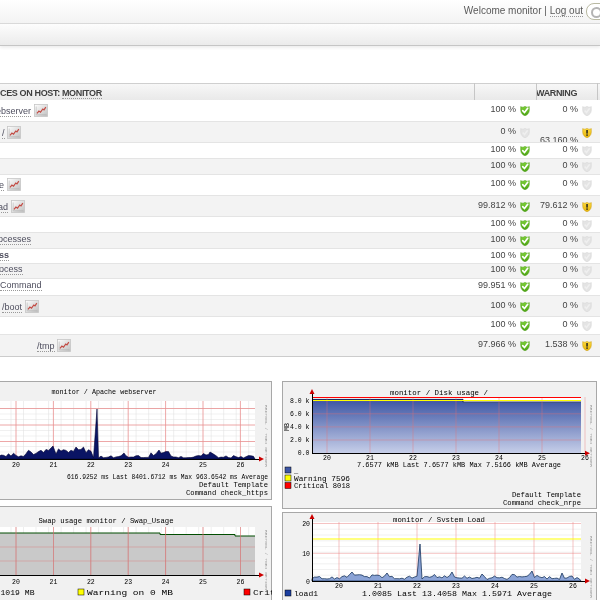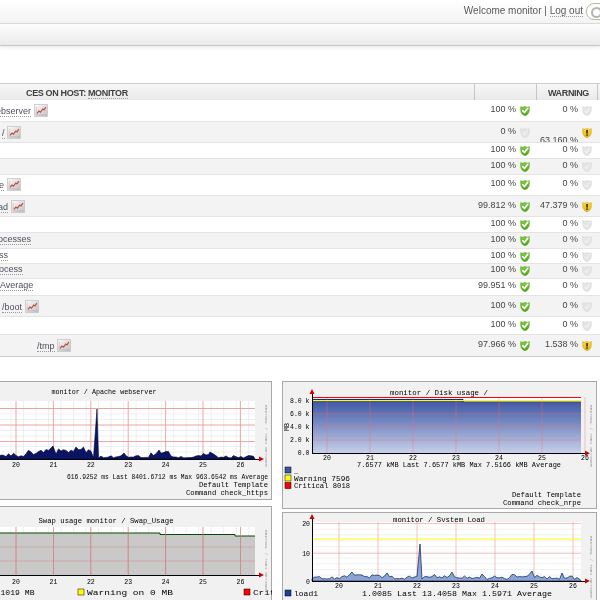--- a/index.html
+++ b/index.html
@@ -10,23 +10,23 @@
 .hdr{font-size:9px;font-weight:bold;color:#3f3f3f;white-space:nowrap;letter-spacing:-0.35px;}
 </style></head><body>
 
 <div class="abs" style="left:0;top:0;width:600px;height:23px;background:linear-gradient(#ffffff,#f3f3f3);"></div>
 <div class="abs" style="right:17px;top:5px;font-size:10px;color:#5a5a5a;text-align:center;">Welcome monitor | <span class="lnk">Log out</span></div>
 <div class="abs" style="left:586px;top:3px;width:22px;height:15px;border:1px solid #b9b9a2;border-radius:8px;background:#fff;">
     <div style="position:absolute;left:4px;top:3px;width:7px;height:7px;border:2px solid #b4b4b4;border-radius:50%;"></div>
   </div>
 <div class="abs" style="left:0;top:23px;width:600px;height:21px;background:linear-gradient(#fdfdfd,#ebebeb);border-top:1px solid #d9d9d9;border-bottom:1px solid #c5c5c5;box-shadow:0 2px 3px rgba(0,0,0,0.07);"></div>
 <div class="abs" style="left:0;top:83px;width:600px;height:16px;background:linear-gradient(#f7f7f7,#e9e9e9);border-top:1px solid #cfcfcf;border-bottom:1px solid #c9c9c9;"></div>
-<div class="abs hdr" style="left:0;top:88px;margin-left:26px;">CES ON HOST: <span class="lnk">MONITOR</span></div>
+<div class="abs hdr" style="left:0;top:88px;">CES ON HOST: <span class="lnk">MONITOR</span></div>
 <div class="abs hdr" style="left:474px;top:88px;width:54px;text-align:right;margin-top:16px;">OK</div>
-<div class="abs hdr" style="left:536px;top:88px;width:53px;text-align:right;">WARNING</div>
+<div class="abs hdr" style="left:536px;top:88px;width:53px;">WARNING</div>
 <div class="abs" style="left:474px;top:83px;width:1px;height:17px;background:#c6c6c6;"></div>
 <div class="abs" style="left:474px;top:100px;width:1px;height:256px;background:#dcdcdc;"></div>
 <div class="abs" style="left:536px;top:83px;width:1px;height:17px;background:#c6c6c6;"></div>
 <div class="abs" style="left:536px;top:100px;width:1px;height:256px;background:#dcdcdc;"></div>
 <div class="abs" style="left:597px;top:83px;width:1px;height:17px;background:#c6c6c6;"></div>
 <div class="abs" style="left:597px;top:100px;width:1px;height:256px;background:#dcdcdc;"></div>
 <svg width="0" height="0" style="position:absolute">
     <defs>
 <linearGradient id="gsh" x1="0" y1="0" x2="0" y2="1">
         <stop offset="0" stop-color="#7ed13a"></stop>
@@ -148,21 +148,21 @@
       <path d="M2.2 10.8 L12.3 10.8" stroke="#aaa" stroke-width="0.5" fill="none"></path>
       <path d="M3 9.3 L4.9 7 L6.5 8.2 L8.8 5 L10 5.9 L11.8 3.2" stroke="#c24a43" stroke-width="1.2" fill="none"></path>
     </svg></div>
 <div class="abs val" style="left:420px;top:200px;width:96px;text-align:right;">99.812 %</div>
 <div class="abs" style="left:519px;top:200px;line-height:0;">
     <svg width="12" height="12" viewBox="0 0 12 12" style="display:block">
       <path d="M6,2.3 C4.9,3.3 3.1,3.5 1.7,2.6 L1.7,6.3 C1.7,9 3.6,10.9 6,11.8 C8.4,10.9 10.3,9 10.3,6.3 L10.3,2.6 C8.9,3.5 7.1,3.3 6,2.3 Z" fill="url(#gsh)" stroke="#4a9a16" stroke-width="0.5"></path>
       <path d="M3.7 6.6 L5.5 8.5 L8.7 4.3" fill="none" stroke="#fff" stroke-width="1.7" stroke-linecap="round"></path>
     </svg>
   </div>
-<div class="abs val" style="left:482px;top:200px;width:96px;text-align:right;">47.379 %</div>
+<div class="abs val" style="left:482px;top:200px;width:96px;text-align:right;">79.612 %</div>
 <div class="abs" style="left:581px;top:200px;line-height:0;">
     <svg width="12" height="12" viewBox="0 0 12 12" style="display:block">
       <path d="M6,2.3 C4.9,3.3 3.1,3.5 1.7,2.6 L1.7,6.3 C1.7,9 3.6,10.9 6,11.8 C8.4,10.9 10.3,9 10.3,6.3 L10.3,2.6 C8.9,3.5 7.1,3.3 6,2.3 Z" fill="url(#ysh)" stroke="#c79810" stroke-width="0.5"></path>
       <rect x="5.3" y="4" width="1.5" height="3.6" fill="#222"></rect>
       <rect x="5.3" y="8.4" width="1.5" height="1.4" fill="#222"></rect>
     </svg>
   </div>
 <div class="abs" style="left:0;top:216px;width:600px;height:16px;background:#ffffff;border-top:1px solid #e4e4e4;box-sizing:border-box;"></div>
 <div class="abs val" style="left:420px;top:218px;width:96px;text-align:right;">100 %</div>
 <div class="abs" style="left:519px;top:218px;line-height:0;">
@@ -188,21 +188,21 @@
     </svg>
   </div>
 <div class="abs val" style="left:482px;top:234px;width:96px;text-align:right;">0 %</div>
 <div class="abs" style="left:581px;top:234px;line-height:0;">
     <svg width="12" height="12" viewBox="0 0 12 12" style="display:block">
       <path d="M6,2.3 C4.9,3.3 3.1,3.5 1.7,2.6 L1.7,6.3 C1.7,9 3.6,10.9 6,11.8 C8.4,10.9 10.3,9 10.3,6.3 L10.3,2.6 C8.9,3.5 7.1,3.3 6,2.3 Z" fill="#e4e4e4" stroke="#d2d2d2" stroke-width="0.5"></path>
       <path d="M3.7 6.6 L5.5 8.5 L8.7 4.3" fill="none" stroke="#efefef" stroke-width="1.5"></path>
     </svg>
   </div>
 <div class="abs" style="left:0;top:248px;width:600px;height:15px;background:#ffffff;border-top:1px solid #e4e4e4;box-sizing:border-box;"></div>
-<div class="abs rowtxt" style="left:-1px;top:250px;"><span class="lnk">ss</span></div>
+<div class="abs rowtxt" style="left:-1px;top:250px;font-weight:bold;"><span class="lnk">ss</span></div>
 <div class="abs val" style="left:420px;top:250px;width:96px;text-align:right;">100 %</div>
 <div class="abs" style="left:519px;top:250px;line-height:0;">
     <svg width="12" height="12" viewBox="0 0 12 12" style="display:block">
       <path d="M6,2.3 C4.9,3.3 3.1,3.5 1.7,2.6 L1.7,6.3 C1.7,9 3.6,10.9 6,11.8 C8.4,10.9 10.3,9 10.3,6.3 L10.3,2.6 C8.9,3.5 7.1,3.3 6,2.3 Z" fill="url(#gsh)" stroke="#4a9a16" stroke-width="0.5"></path>
       <path d="M3.7 6.6 L5.5 8.5 L8.7 4.3" fill="none" stroke="#fff" stroke-width="1.7" stroke-linecap="round"></path>
     </svg>
   </div>
 <div class="abs val" style="left:482px;top:250px;width:96px;text-align:right;">0 %</div>
 <div class="abs" style="left:581px;top:250px;line-height:0;">
     <svg width="12" height="12" viewBox="0 0 12 12" style="display:block">
@@ -220,21 +220,21 @@
     </svg>
   </div>
 <div class="abs val" style="left:482px;top:264px;width:96px;text-align:right;">0 %</div>
 <div class="abs" style="left:581px;top:264px;line-height:0;">
     <svg width="12" height="12" viewBox="0 0 12 12" style="display:block">
       <path d="M6,2.3 C4.9,3.3 3.1,3.5 1.7,2.6 L1.7,6.3 C1.7,9 3.6,10.9 6,11.8 C8.4,10.9 10.3,9 10.3,6.3 L10.3,2.6 C8.9,3.5 7.1,3.3 6,2.3 Z" fill="#e4e4e4" stroke="#d2d2d2" stroke-width="0.5"></path>
       <path d="M3.7 6.6 L5.5 8.5 L8.7 4.3" fill="none" stroke="#efefef" stroke-width="1.5"></path>
     </svg>
   </div>
 <div class="abs" style="left:0;top:278px;width:600px;height:17px;background:#ffffff;border-top:1px solid #e4e4e4;box-sizing:border-box;"></div>
-<div class="abs rowtxt" style="left:0px;top:280px;"><span class="lnk">Average</span></div>
+<div class="abs rowtxt" style="left:0px;top:280px;"><span class="lnk">Command</span></div>
 <div class="abs val" style="left:420px;top:280px;width:96px;text-align:right;">99.951 %</div>
 <div class="abs" style="left:519px;top:280px;line-height:0;">
     <svg width="12" height="12" viewBox="0 0 12 12" style="display:block">
       <path d="M6,2.3 C4.9,3.3 3.1,3.5 1.7,2.6 L1.7,6.3 C1.7,9 3.6,10.9 6,11.8 C8.4,10.9 10.3,9 10.3,6.3 L10.3,2.6 C8.9,3.5 7.1,3.3 6,2.3 Z" fill="url(#gsh)" stroke="#4a9a16" stroke-width="0.5"></path>
       <path d="M3.7 6.6 L5.5 8.5 L8.7 4.3" fill="none" stroke="#fff" stroke-width="1.7" stroke-linecap="round"></path>
     </svg>
   </div>
 <div class="abs val" style="left:482px;top:280px;width:96px;text-align:right;">0 %</div>
 <div class="abs" style="left:581px;top:280px;line-height:0;">
     <svg width="12" height="12" viewBox="0 0 12 12" style="display:block">

